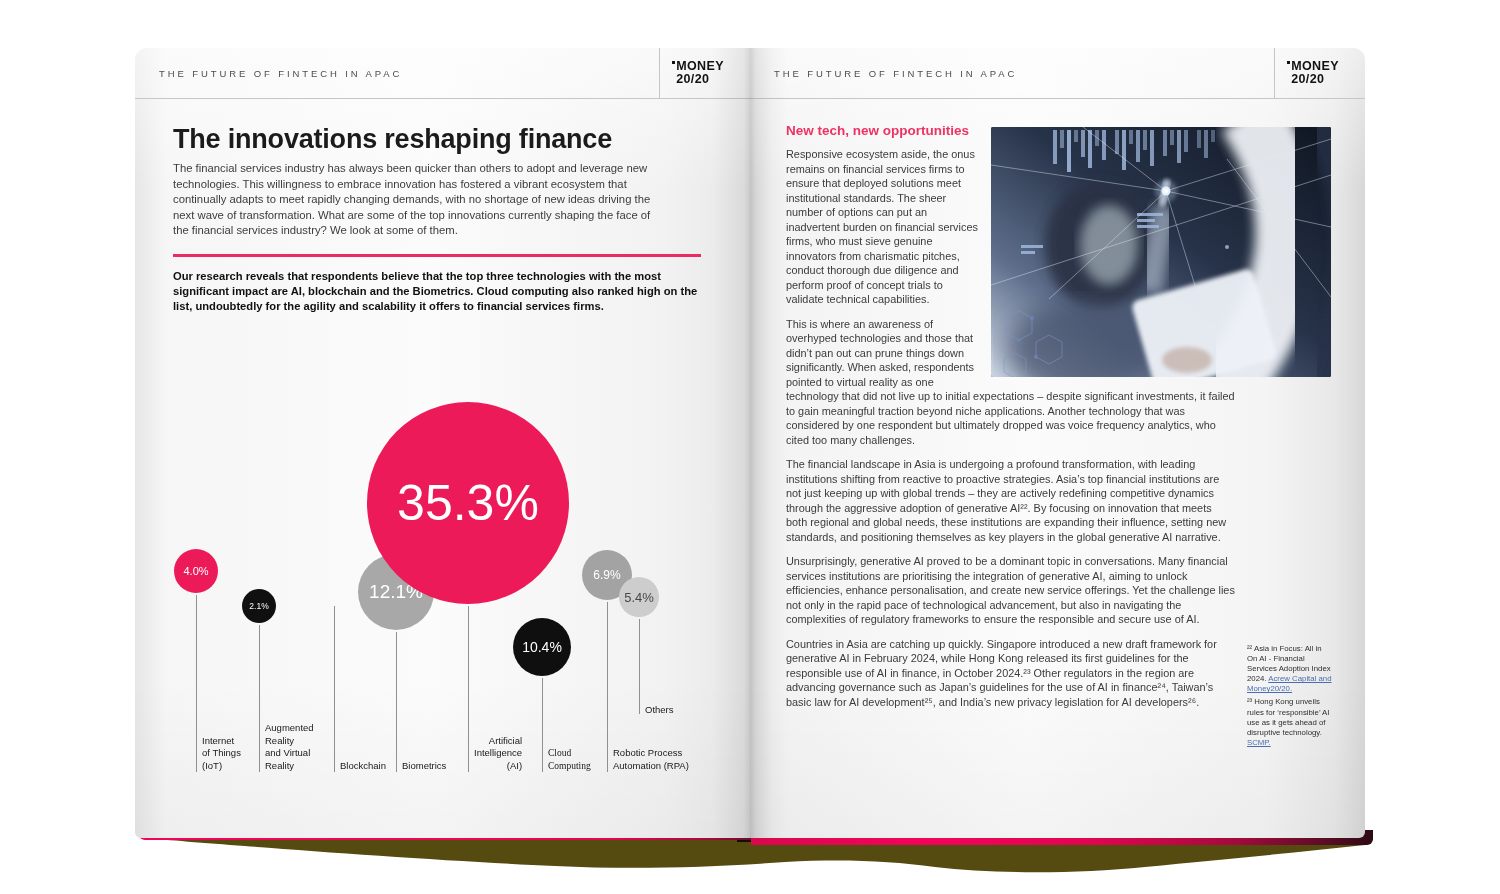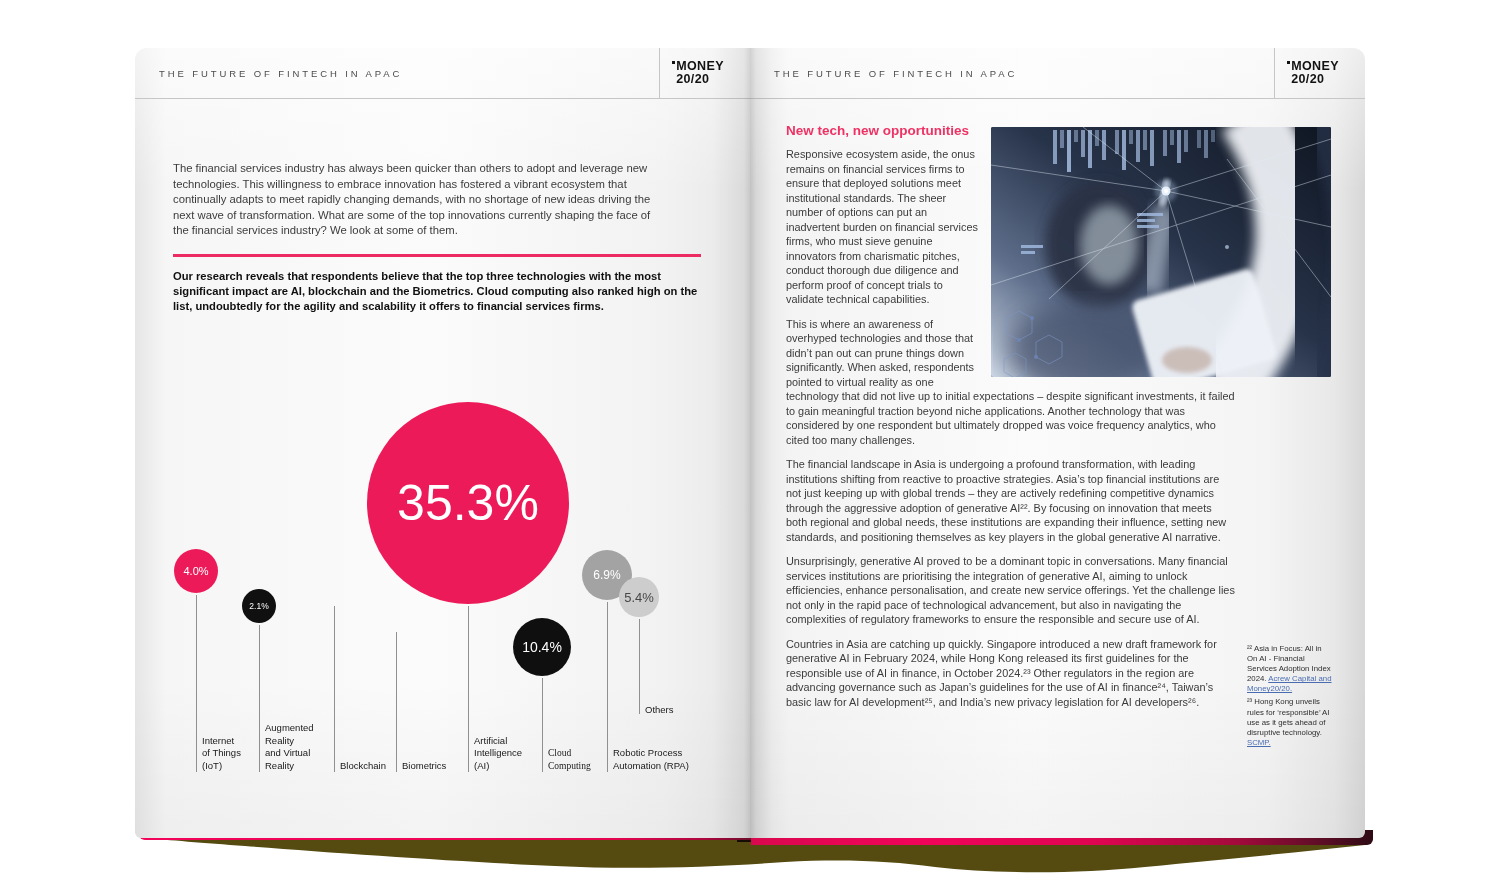--- a/index.html
+++ b/index.html
@@ -78,20 +78,21 @@
     <div class="page-header">
       <div class="running-title">THE FUTURE OF FINTECH IN APAC</div>
       <div class="logo-divider"></div>
       <div class="logo">
         <span class="dot"></span>
         <div>MONEY</div>
         <div>20/20</div>
       </div>
     </div>
 
+    <div class="lp-title">The innovations reshaping finance</div>
     <div class="lp-intro">The financial services industry has always been quicker than others to adopt and leverage new technologies. This willingness to embrace innovation has fostered a vibrant ecosystem that continually adapts to meet rapidly changing demands, with no shortage of new ideas driving the next wave of transformation. What are some of the top innovations currently shaping the face of the financial services industry? We look at some of them.</div>
     <div class="lp-rule"></div>
     <div class="lp-highlight">Our research reveals that respondents believe that the top three technologies with the most significant impact are AI, blockchain and the Biometrics. Cloud computing also ranked high on the list, undoubtedly for the agility and scalability it offers to financial services firms.</div>
 
     <div class="chart">
         <div class="stem" style="left: 61px; top: 547px; height: 177px;"></div>
         <div class="bubble-label" style="left: 67px; top: 686.5px;">
           <div>Internet</div>
           <div>of Things</div>
           <div>(IoT)</div>
@@ -106,22 +107,23 @@
         </div>
         <div class="bubble" style="left: 107px; top: 541px; height: 34px; width: 34px; background: rgb(16, 16, 16); color: rgb(255, 255, 255); font-size: 8.5px;">2.1%</div>
         <div class="stem" style="left: 199px; top: 558px; height: 166px;"></div>
         <div class="bubble-label" style="left: 205px; top: 711.5px;">
           <div>Blockchain</div>
         </div>
         <div class="stem" style="left: 261px; top: 584px; height: 140px;"></div>
         <div class="bubble-label" style="left: 267px; top: 711.5px;">
           <div>Biometrics</div>
         </div>
+        <div class="bubble" style="left: 223px; top: 506px; height: 76px; width: 76px; background: rgb(168, 168, 168); color: rgb(255, 255, 255); font-size: 19px;">12.1%</div>
         <div class="stem" style="left: 333px; top: 558px; height: 166px;"></div>
-        <div class="bubble-label" style="left: 339px; top: 686.5px;">
+        <div class="bubble-label" style="left: 339px; top: 686.5px; text-align: right;">
           <div>Artificial</div>
           <div>Intelligence</div>
           <div>(AI)</div>
         </div>
         <div class="bubble" style="left: 232px; top: 354px; height: 202px; width: 202px; background: rgb(237, 26, 89); color: rgb(255, 255, 255); font-size: 50px;">35.3%</div>
         <div class="stem" style="left: 407px; top: 630px; height: 94px;"></div>
         <div class="bubble-label" style="left: 413px; top: 699px; font-family: Liberation Serif, serif;">
           <div>Cloud</div>
           <div>Computing</div>
         </div>

